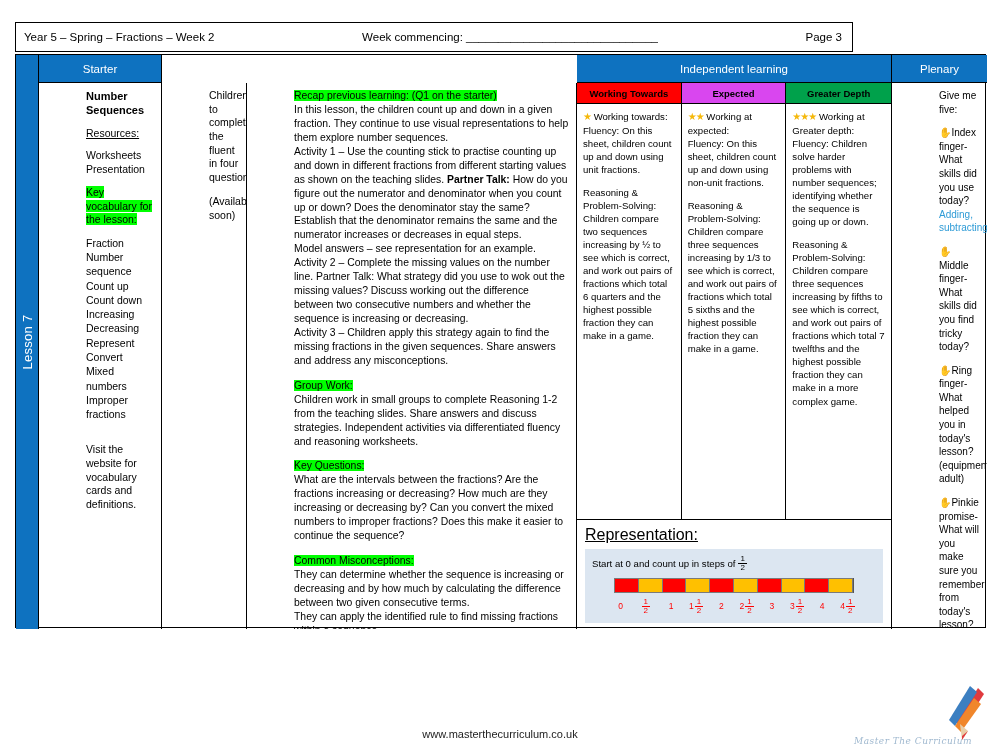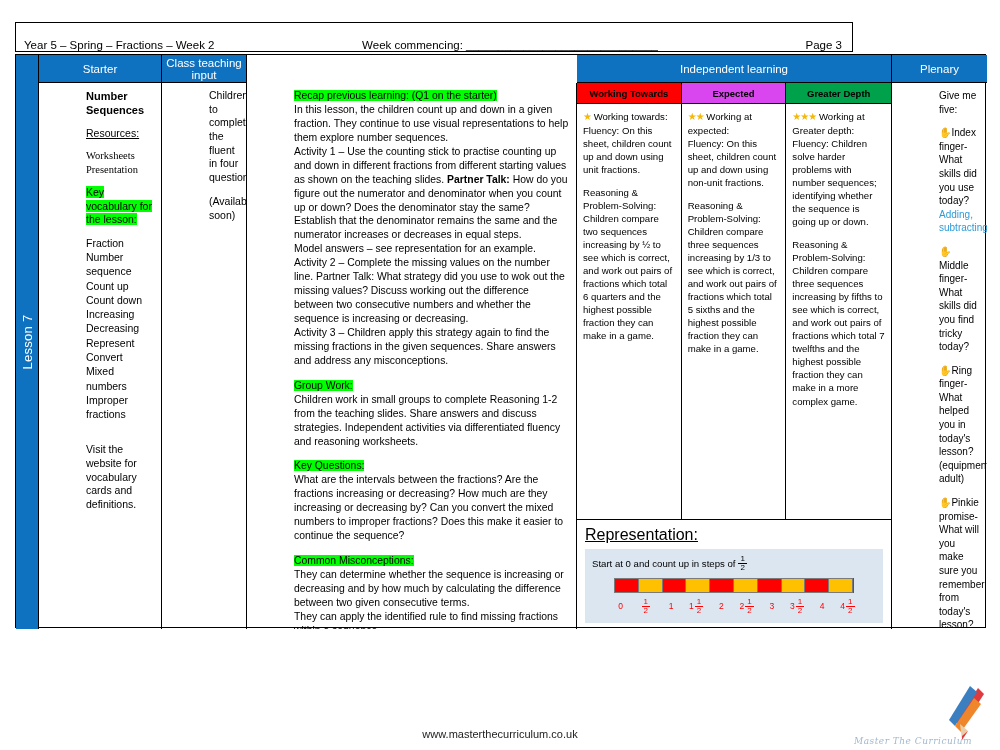--- a/index.html
+++ b/index.html
@@ -17,21 +17,21 @@
   }
 
   
   .titlebar {
     position: absolute;
     left: 15px; top: 22px;
     width: 838px; height: 30px;
     border: 1px solid #000;
     background: #fff;
     display: flex;
-    align-items: flex-end;
+    align-items: center;
     font-size: 11.5px;
   }
   .titlebar .t-left   { padding-left: 8px; white-space: nowrap; }
   .titlebar .t-mid    { flex: 1; text-align: center; white-space: nowrap; }
   .titlebar .t-right  { padding-right: 10px; white-space: nowrap; }
 
   
   .grid {
     position: absolute;
     left: 15px; top: 54px;
@@ -80,21 +80,21 @@
     line-height: 1.30;
     overflow: hidden;
     margin-left: 40px;
   }
   .cell.last { border-right: none; }
 
   
   .ss-title { font-weight: bold; font-size: 11px; margin-bottom: 9px; }
   .ss-res { text-decoration: underline; margin-bottom: 9px; }
   .ss-list { margin-bottom: 9px; }
-  .ss-list div { line-height: 1.32; font-family: Liberation Serif, serif; }
+  .ss-list div { line-height: 1.32; }
   .hl { background: #00FF00; display: inline; }
   .ss-keyvocab { margin-bottom: 9px; }
   .vocab div { line-height: 1.36; }
   .ss-visit { margin-top: 22px; }
 
   
   .starter p { margin: 0 0 11px 0; }
 
   
   .cti { font-size: 10.4px; line-height: 1.34; }
@@ -226,21 +226,20 @@
     <span class="t-right">Page 3</span>
   </div>
 
   <div class="grid">
 
     <div class="lessonbar">
       <span class="vtext">Lesson 7</span>
     </div>
 
     <div class="hd">Starter</div>
-    <div class="hd">Class teaching input</div>
     <div class="hd hd-indep">Independent learning</div>
     <div class="hd nb">Plenary</div>
 
     <div class="cell">
       <div class="ss-title">Number Sequences</div>
       <div class="ss-res">Resources:</div>
       <div class="ss-list">
         <div>Worksheets</div>
         <div>Presentation</div>
       </div>

